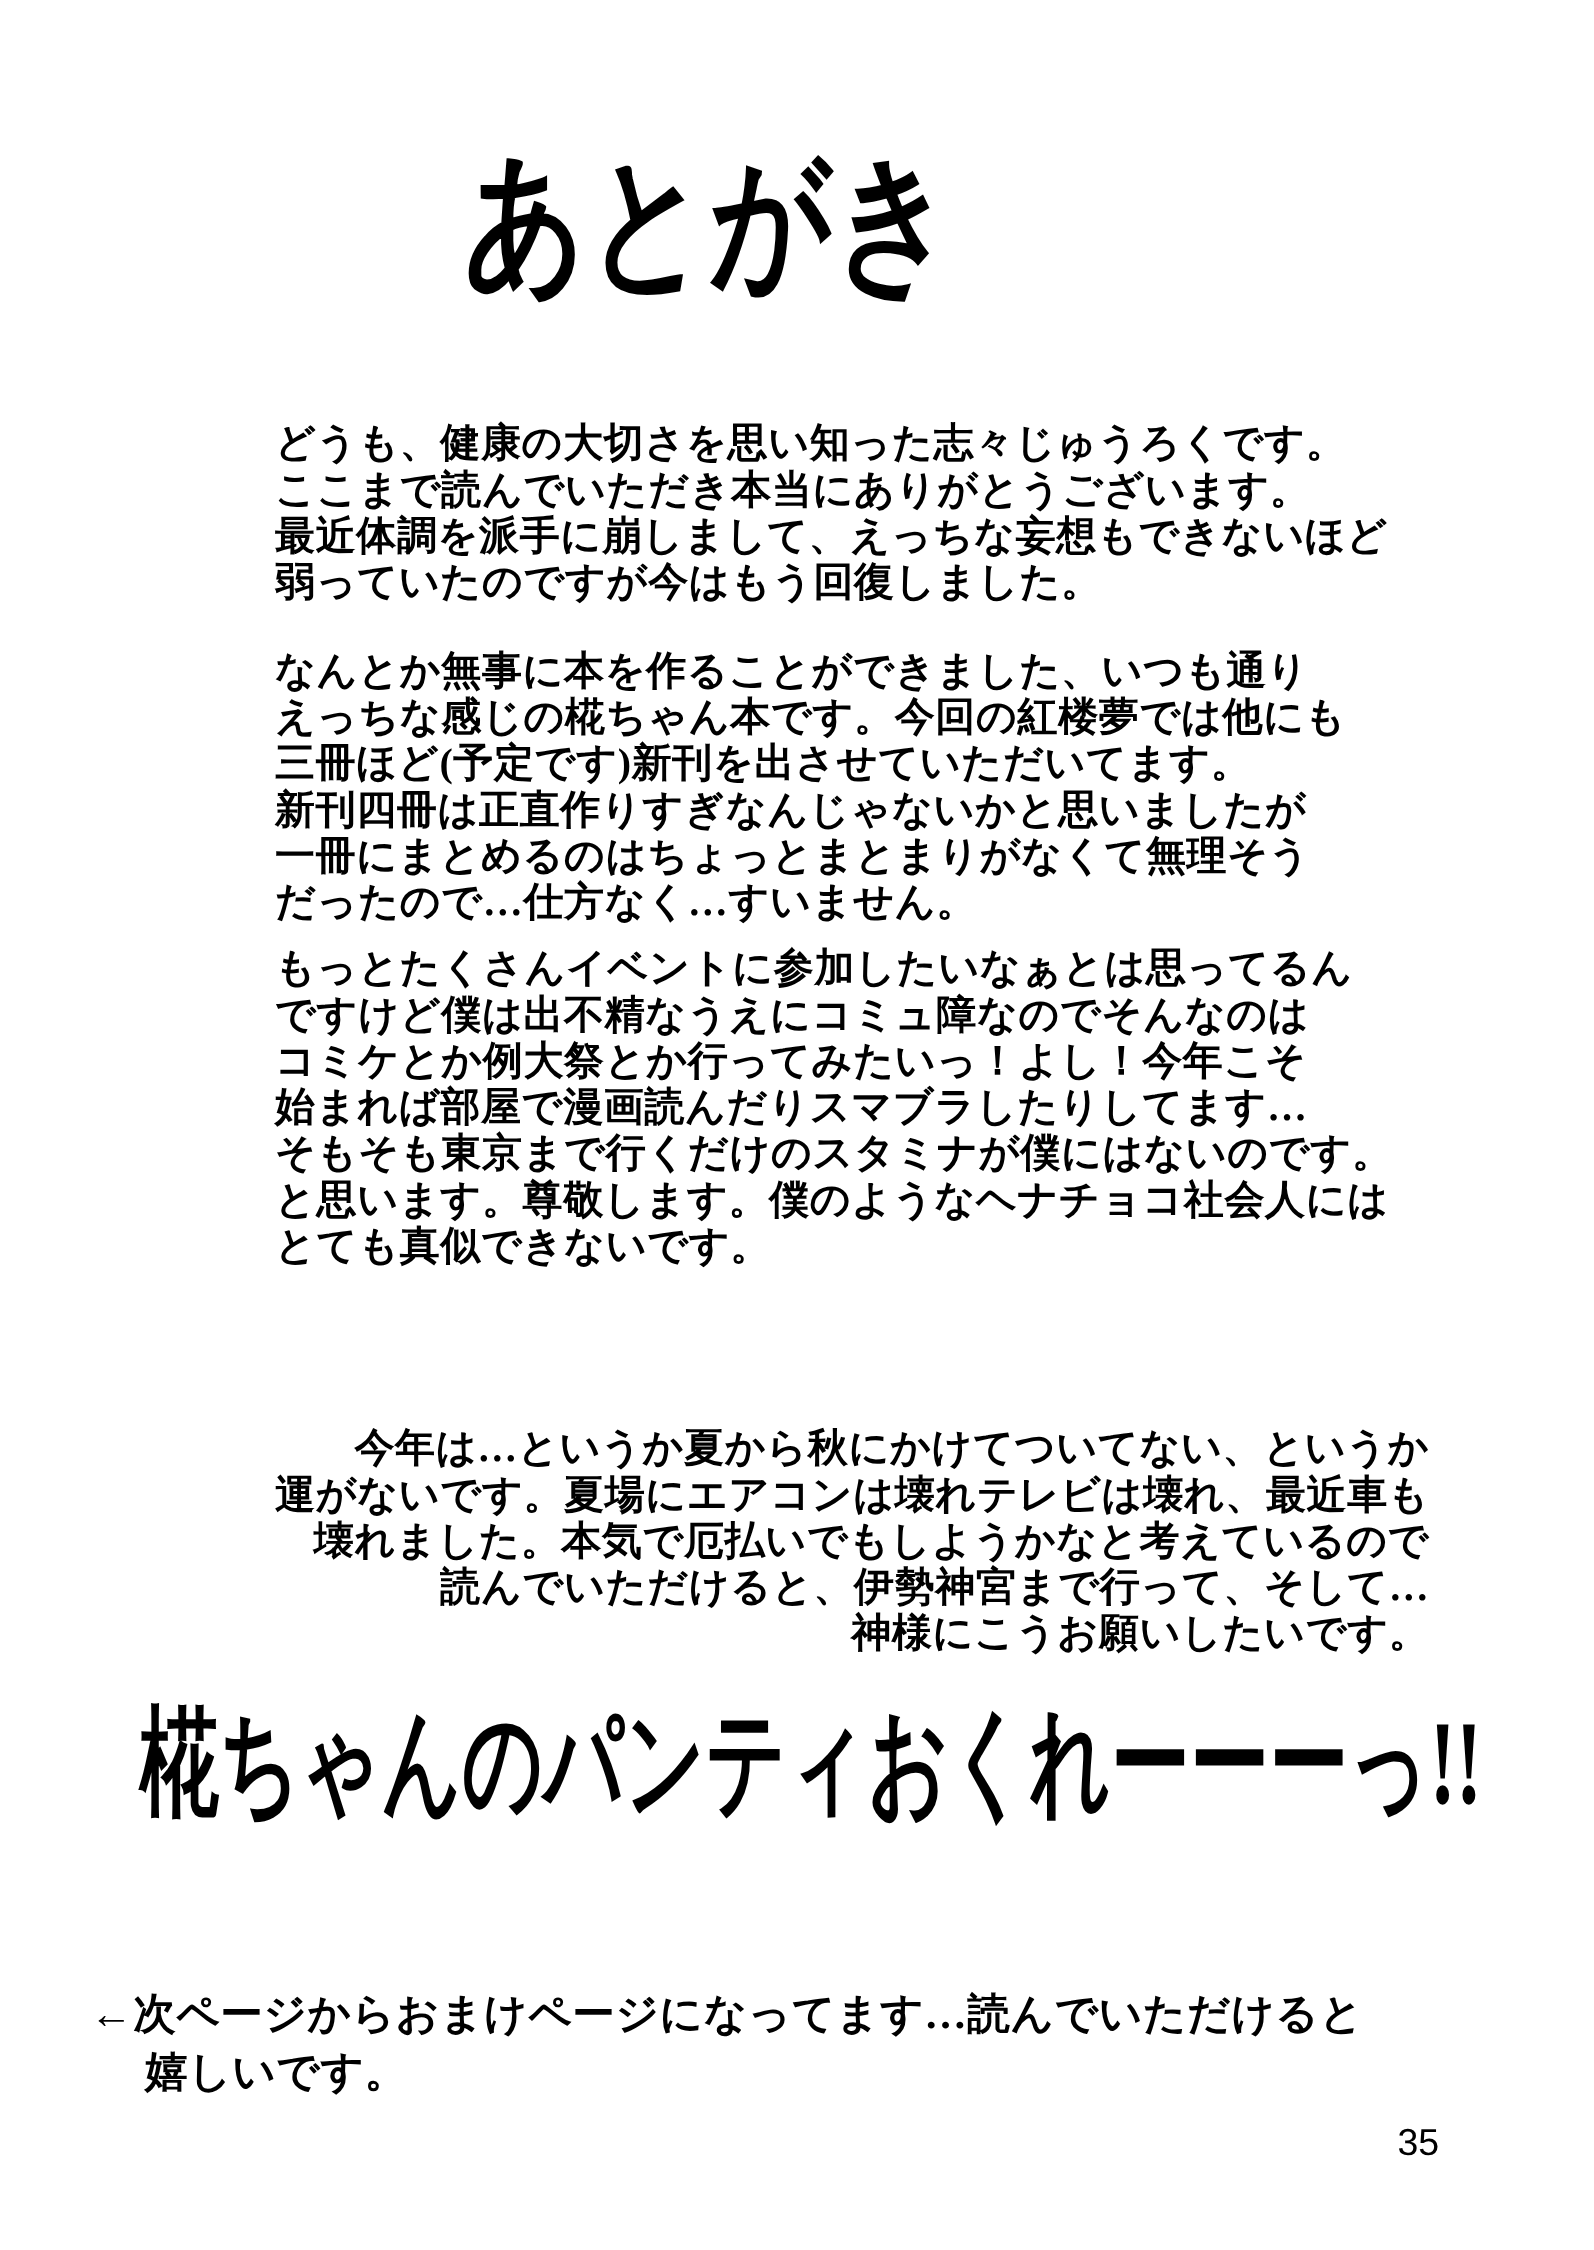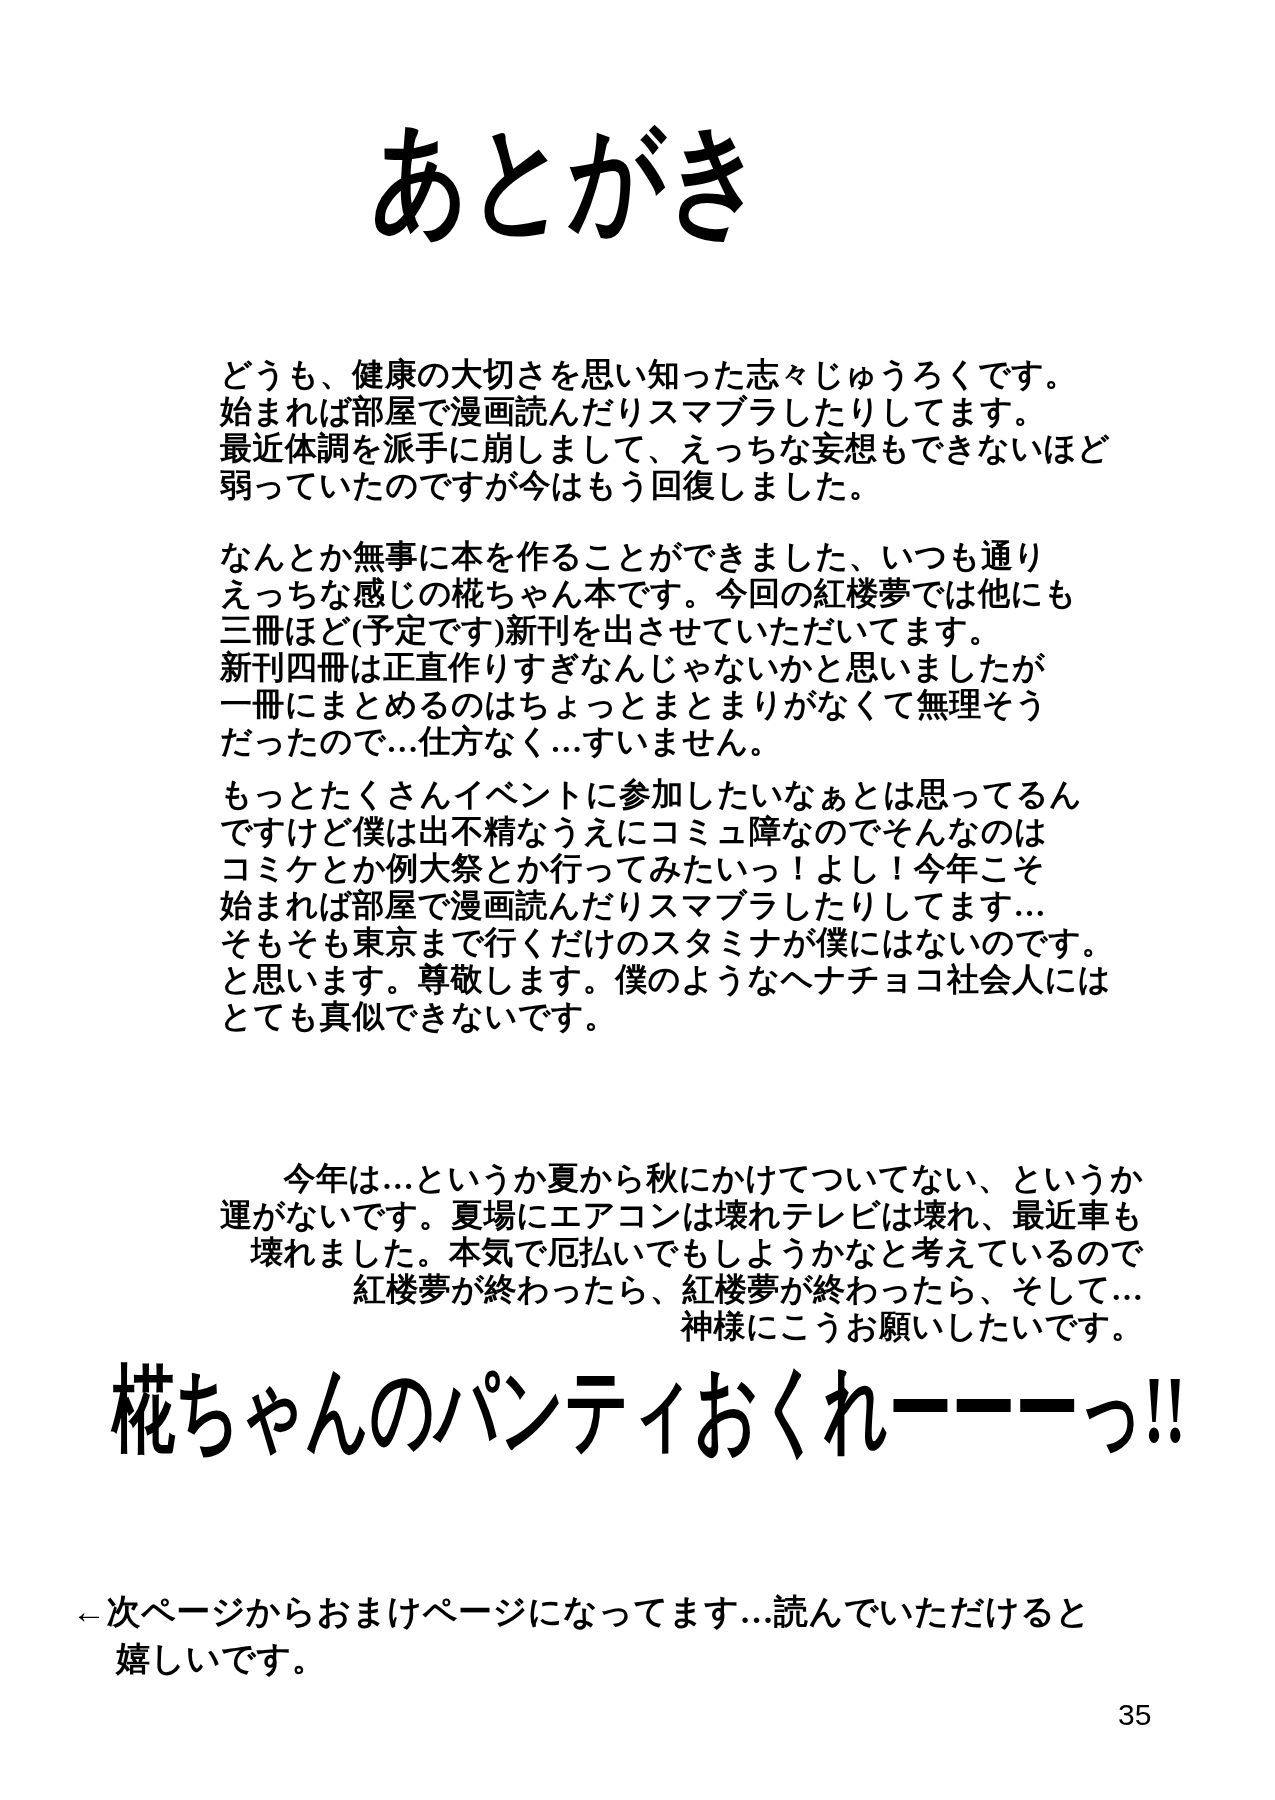--- a/index.html
+++ b/index.html
@@ -34,21 +34,20 @@
     line-height: 1.1;
   }
   .body-block {
     position: absolute;
     left: 220px;
     font-size: 32px;
     line-height: 37px;
     font-weight: 600;
     white-space: nowrap;
     letter-spacing: 0.5px;
-    margin-top: 20px;
   }
   .p1 { top: 336px; }
   .p2 { top: 518px; }
   .p3 { top: 756px; }
   .p4 { top: 1140px; text-align: right; }
   .punchline {
     position: absolute;
     top: 1352px;
     left: 112px;
     font-family: "Liberation Serif", "DejaVu Serif", serif;
@@ -83,21 +82,21 @@
 </style>
 </head>
 <body>
 
 <div class="page">
 
   <div class="title">あとがき</div>
 
   <div class="body-block p1">
     <div>どうも、健康の大切さを思い知った志々じゅうろくです。</div>
-    <div>始まれば部屋で漫画読んだりスマブラしたりしてます。</div>
+    <div>ここまで読んでいただき本当にありがとうございます。</div>
     <div>最近体調を派手に崩しまして、えっちな妄想もできないほど</div>
     <div>弱っていたのですが今はもう回復しました。</div>
   </div>
 
   <div class="body-block p2">
     <div>なんとか無事に本を作ることができました、いつも通り</div>
     <div>えっちな感じの椛ちゃん本です。今回の紅楼夢では他にも</div>
     <div>三冊ほど(予定です)新刊を出させていただいてます。</div>
     <div>新刊四冊は正直作りすぎなんじゃないかと思いましたが</div>
     <div>一冊にまとめるのはちょっとまとまりがなくて無理そう</div>
@@ -111,21 +110,21 @@
     <div>始まれば部屋で漫画読んだりスマブラしたりしてます…</div>
     <div>そもそも東京まで行くだけのスタミナが僕にはないのです。</div>
     <div>と思います。尊敬します。僕のようなヘナチョコ社会人には</div>
     <div>とても真似できないです。</div>
   </div>
 
   <div class="body-block p4">
     <div>今年は…というか夏から秋にかけてついてない、というか</div>
     <div>運がないです。夏場にエアコンは壊れテレビは壊れ、最近車も</div>
     <div>壊れました。本気で厄払いでもしようかなと考えているので</div>
-    <div>紅楼夢が終わったら、紅楼夢が終わったら、そして…</div>
+    <div>読んでいただけると、伊勢神宮まで行って、そして…</div>
     <div>神様にこうお願いしたいです。</div>
   </div>
 
   <div class="punchline">椛ちゃんのパンティおくれーーーっ!!</div>
 
   <div class="footer-note">
     <div>←次ページからおまけページになってます…読んでいただけると</div>
     <div class="indent">嬉しいです。</div>
   </div>
 

